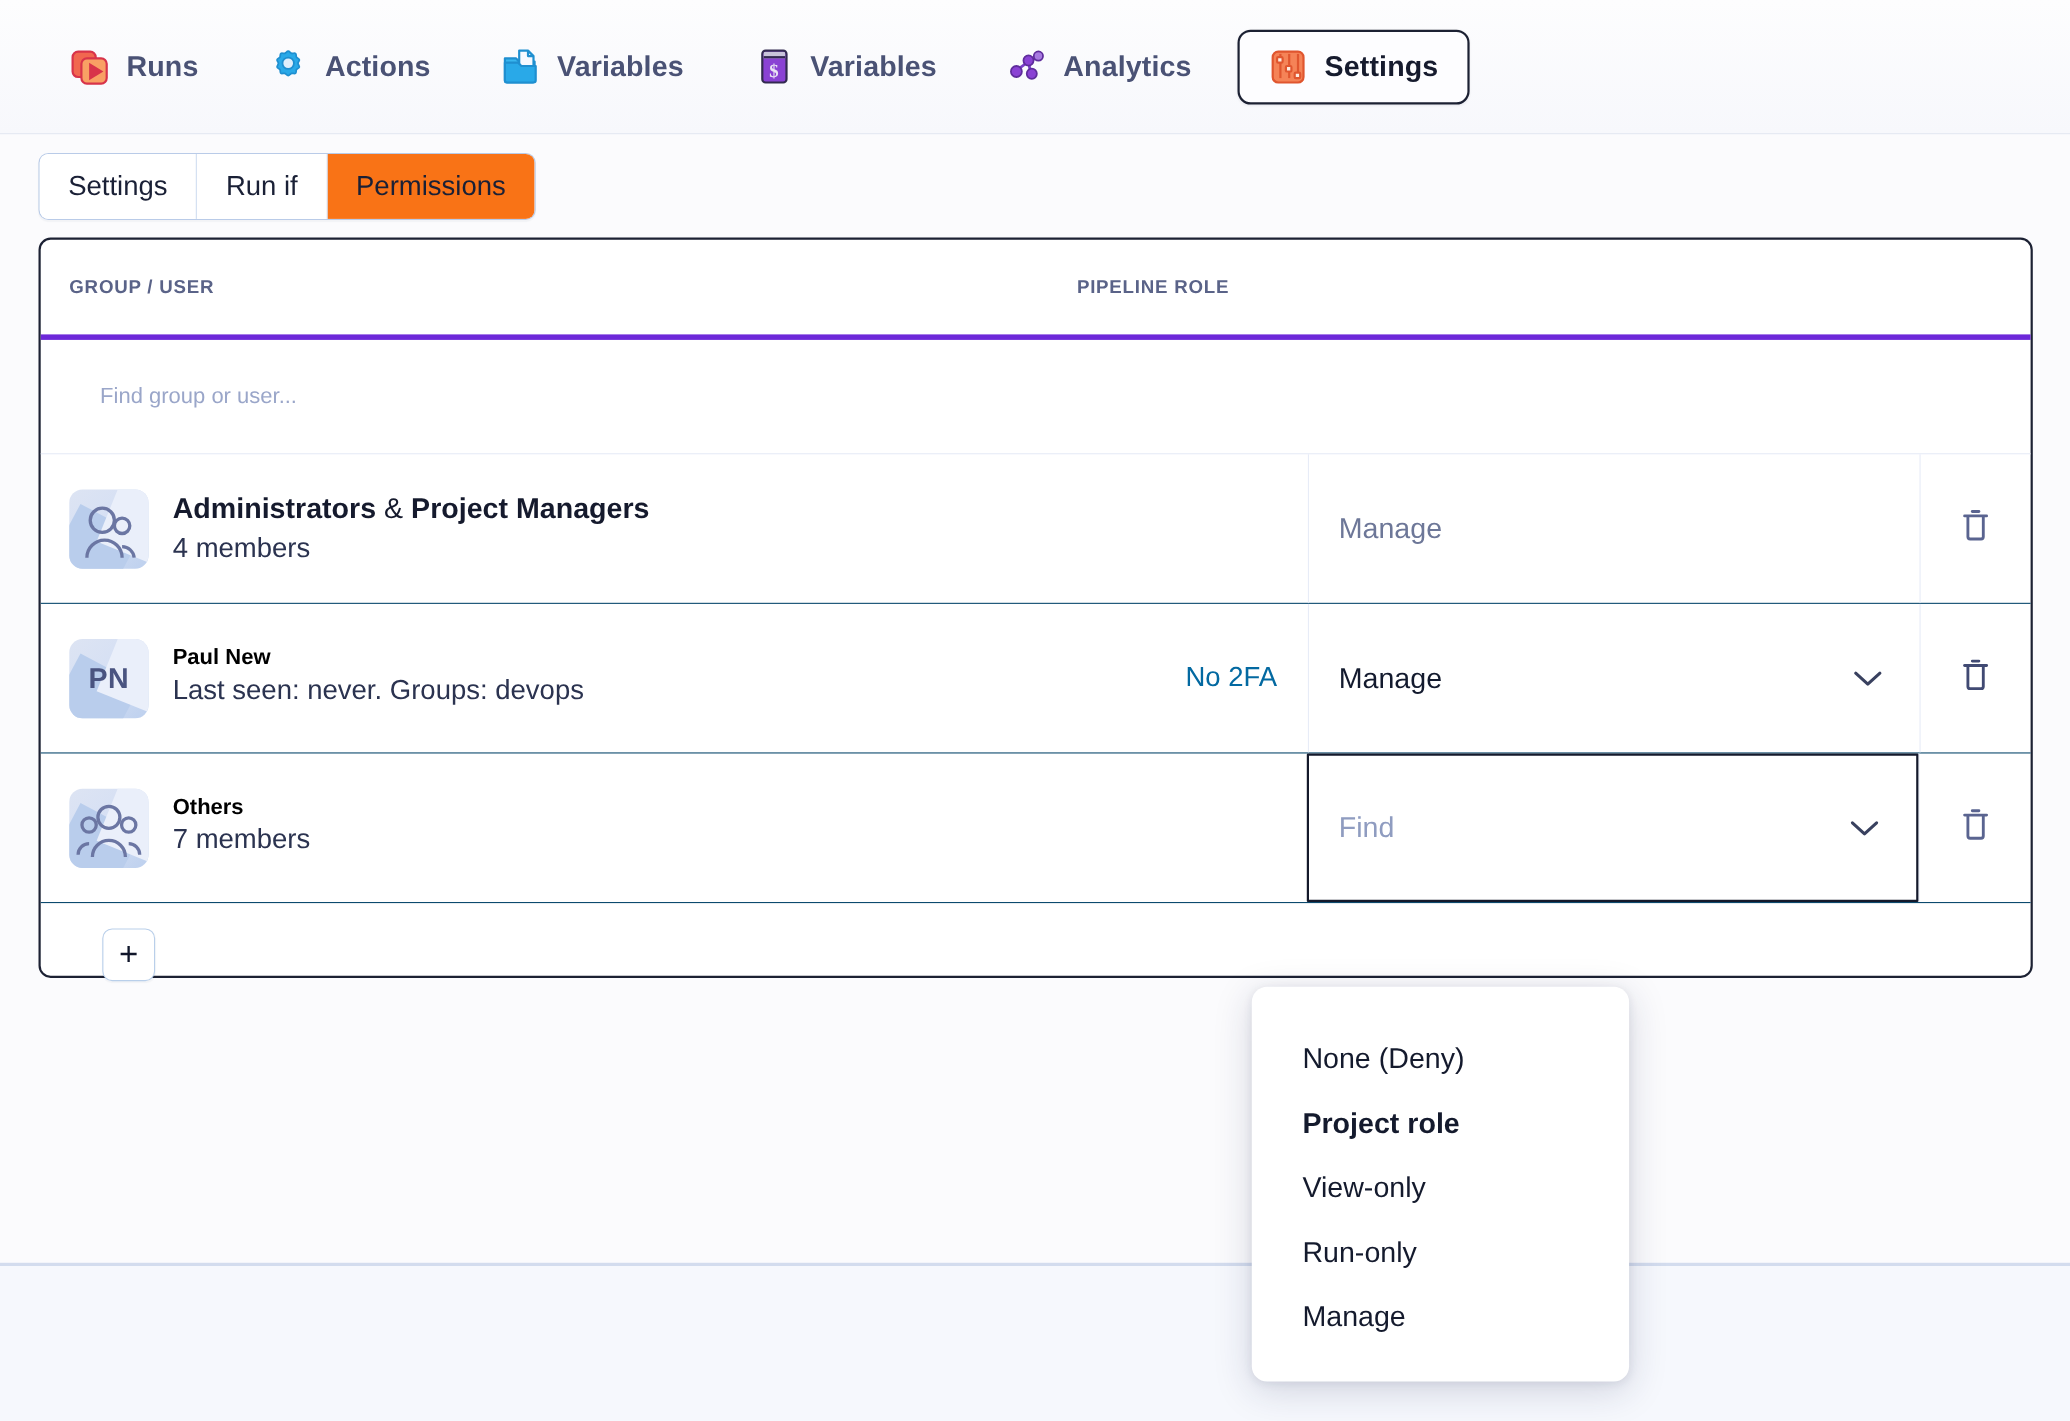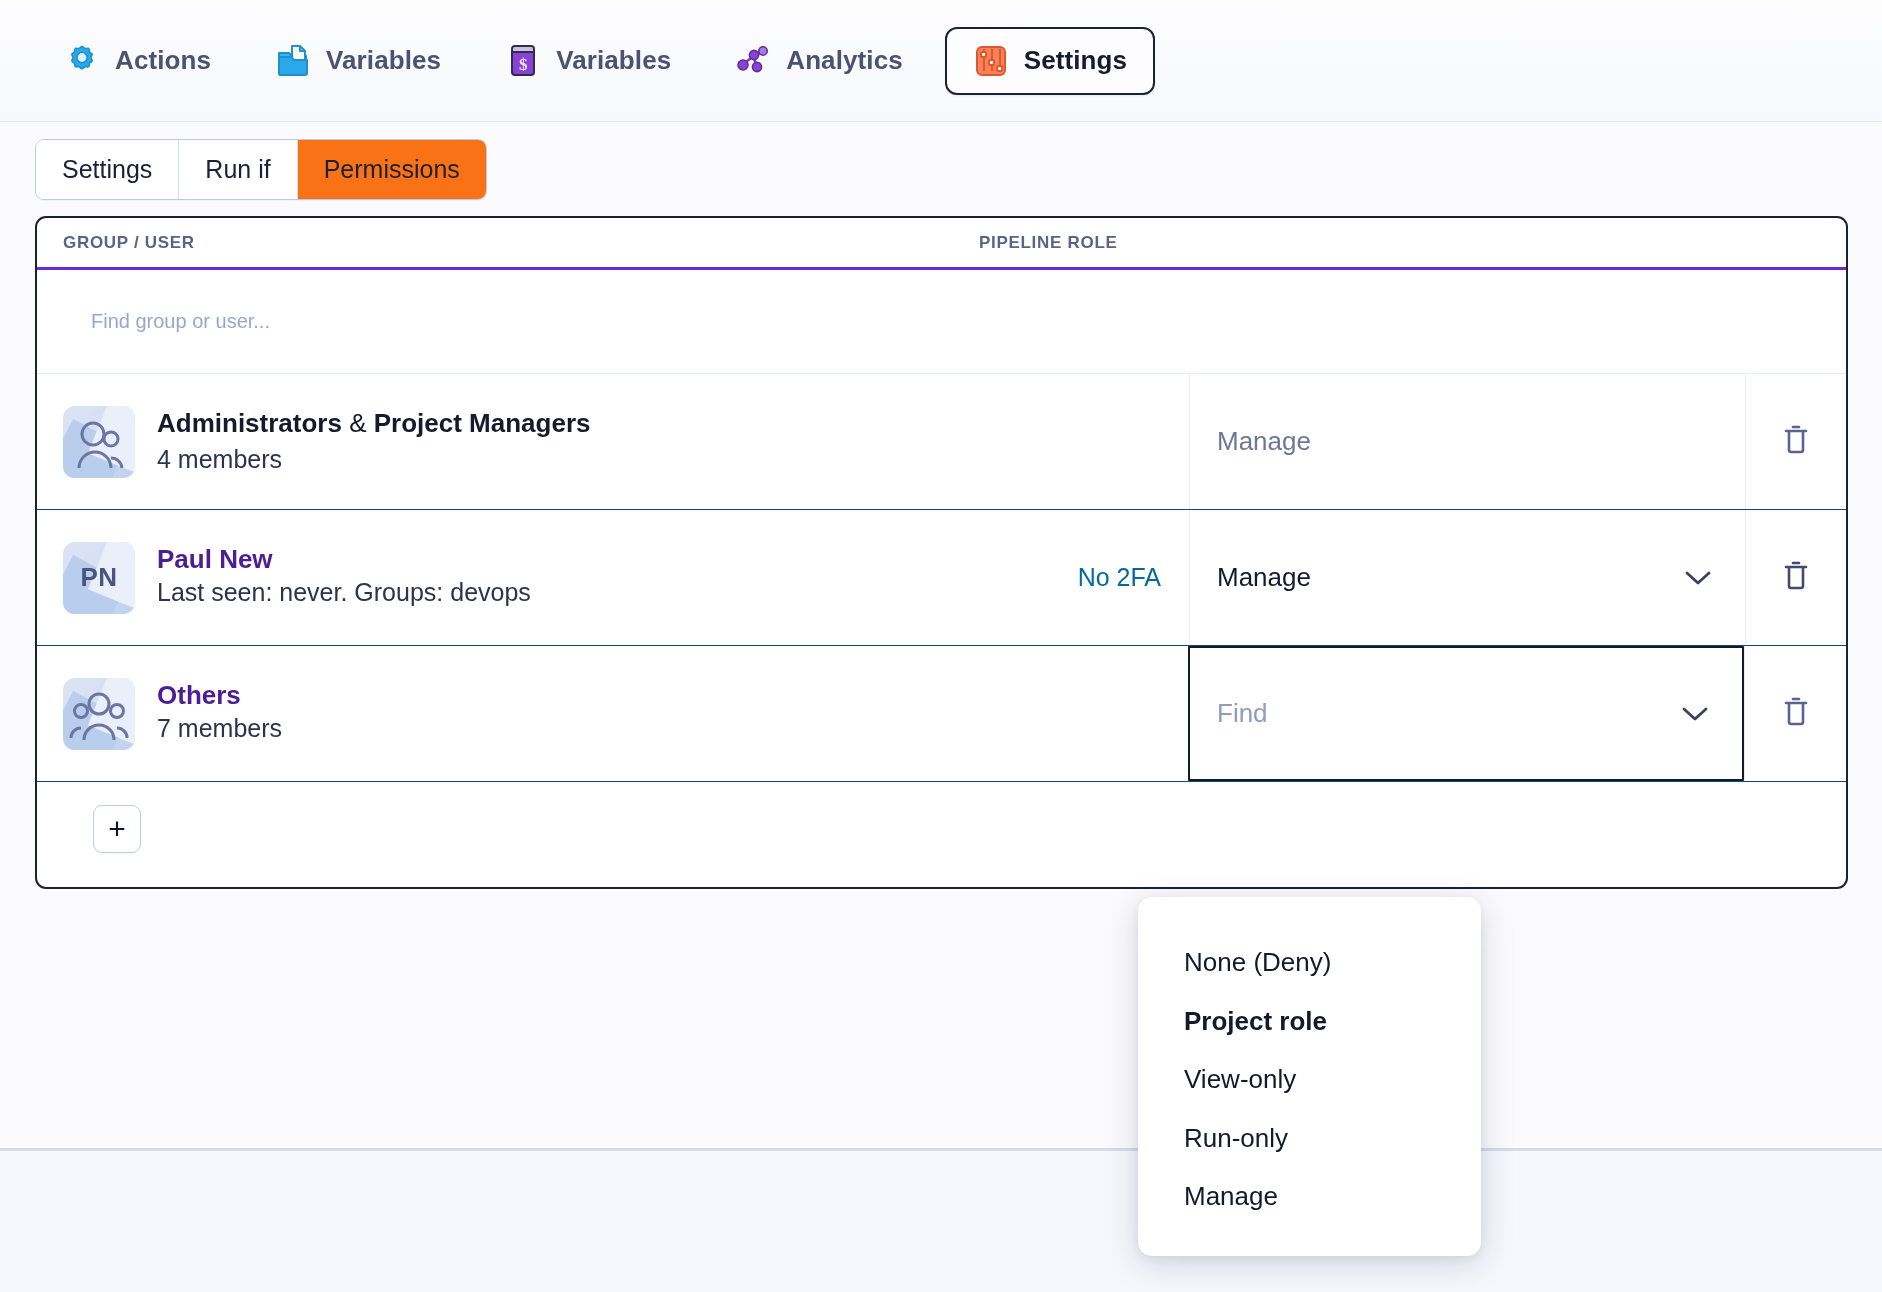--- a/index.html
+++ b/index.html
@@ -116,23 +116,23 @@
 
   
   .card {
     position: absolute; left: 35px; top: 216px;
     width: 1813px; height: 673px;
     background: #ffffff;
     border: 2px solid #1c2133;
     border-radius: 11px;
   }
   .card-head {
-    height: 52px;
+    height: 91px;
     display: flex; align-items: center;
-    border-bottom: 3px solid #6d28d9;
+    border-bottom: 5px solid #6d28d9;
   }
   .col-head {
     font-size: 17px; font-weight: bold; color: #5a6388;
     letter-spacing: .7px;
   }
   .ch-group { padding-left: 26px; width: 915px; }
   .ch-role  { width: 720px; padding-left: 27px; }
 
   .search-row {
     height: 104px;
@@ -171,21 +171,21 @@
   }
   .avatar svg { position: absolute; left: 0; top: 0; }
   .avatar .initials {
     position: absolute; left: 0; top: 0; width: 100%; height: 100%;
     display: flex; align-items: center; justify-content: center;
     font-size: 26px; font-weight: bold; color: #4a5480; letter-spacing: .5px;
   }
   .uname { font-size: 26px; color: #151a2d; font-weight: bold; line-height: 1.42; }
   .uname .light { font-weight: normal; }
   .usub { font-size: 25px; color: #2b3350; line-height: 1.42; }
-  .u-strong { font-size: 26px; color: #4c1d95; font-weight: bold; }
+  .u-strong { font-size: 20px; color: #000000; font-weight: bold; }
 
   .cell-2fa {
     flex: 0 0 262px; display: flex; align-items: center;
     justify-content: flex-end; padding-right: 28px;
   }
   .twofa { font-size: 25px; color: #0369a1; }
 
   .cell-role {
     flex: 0 0 556px;
     border-left: 1px solid #e7ecf7;
@@ -259,20 +259,28 @@
     z-index: -1;
   }
 </style>
 </head>
 <body>
 
 <div class="upper-bg"></div>
 
 <div class="topnav">
 
+  <div class="navitem">
+    <span class="navicon ic-runs">
+      <span class="sq-back"></span>
+        <span class="sq-front"></span>
+        <span class="tri"></span>
+    </span>
+    <span class="navlabel">Runs</span>
+  </div>
 
   <div class="navitem">
     <span class="navicon ic-gear">
       <svg width="36" height="36" viewBox="0 0 36 36">
         <path d="M18 3.5c1.3 0 1.9 1.6 3.1 2 1.2.4 2.5-.7 3.5 0s.3 2.4.9 3.4c.6 1 2.3 1.1 2.6 2.3.3 1.2-1.2 2.1-1.2 3.4s1.5 2.2 1.2 3.4c-.3 1.2-2 1.3-2.6 2.3-.6 1 .1 2.7-.9 3.4s-2.3-.4-3.5 0c-1.2.4-1.8 2-3.1 2s-1.9-1.6-3.1-2c-1.2-.4-2.5.7-3.5 0s-.3-2.4-.9-3.4c-.6-1-2.3-1.1-2.6-2.3-.3-1.2 1.2-2.1 1.2-3.4s-1.5-2.2-1.2-3.4c.3-1.2 2-1.3 2.6-2.3.6-1-.1-2.7.9-3.4s2.3.4 3.5 0c1.2-.4 1.8-2 3.1-2z" fill="#29a9e8" stroke="#1f8fd0" stroke-width="1.6" stroke-linejoin="round"></path>
         <circle cx="18" cy="14.5" r="5.2" fill="#dfeefb" stroke="#1f8fd0" stroke-width="1.6"></circle>
       </svg>
     </span>
     <span class="navlabel">Actions</span>
   </div>

